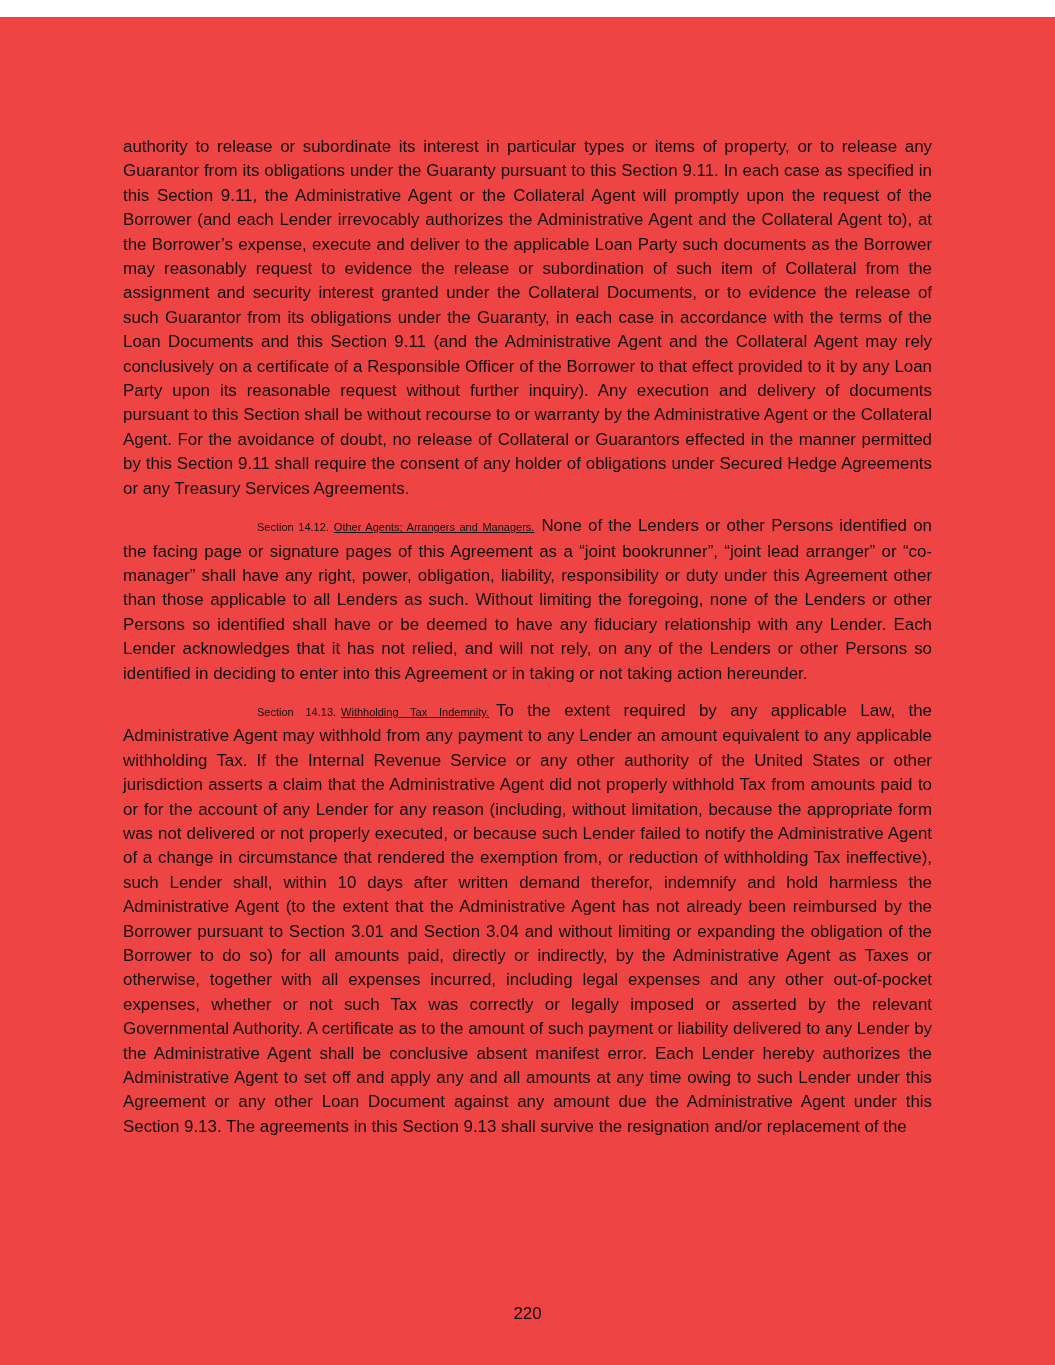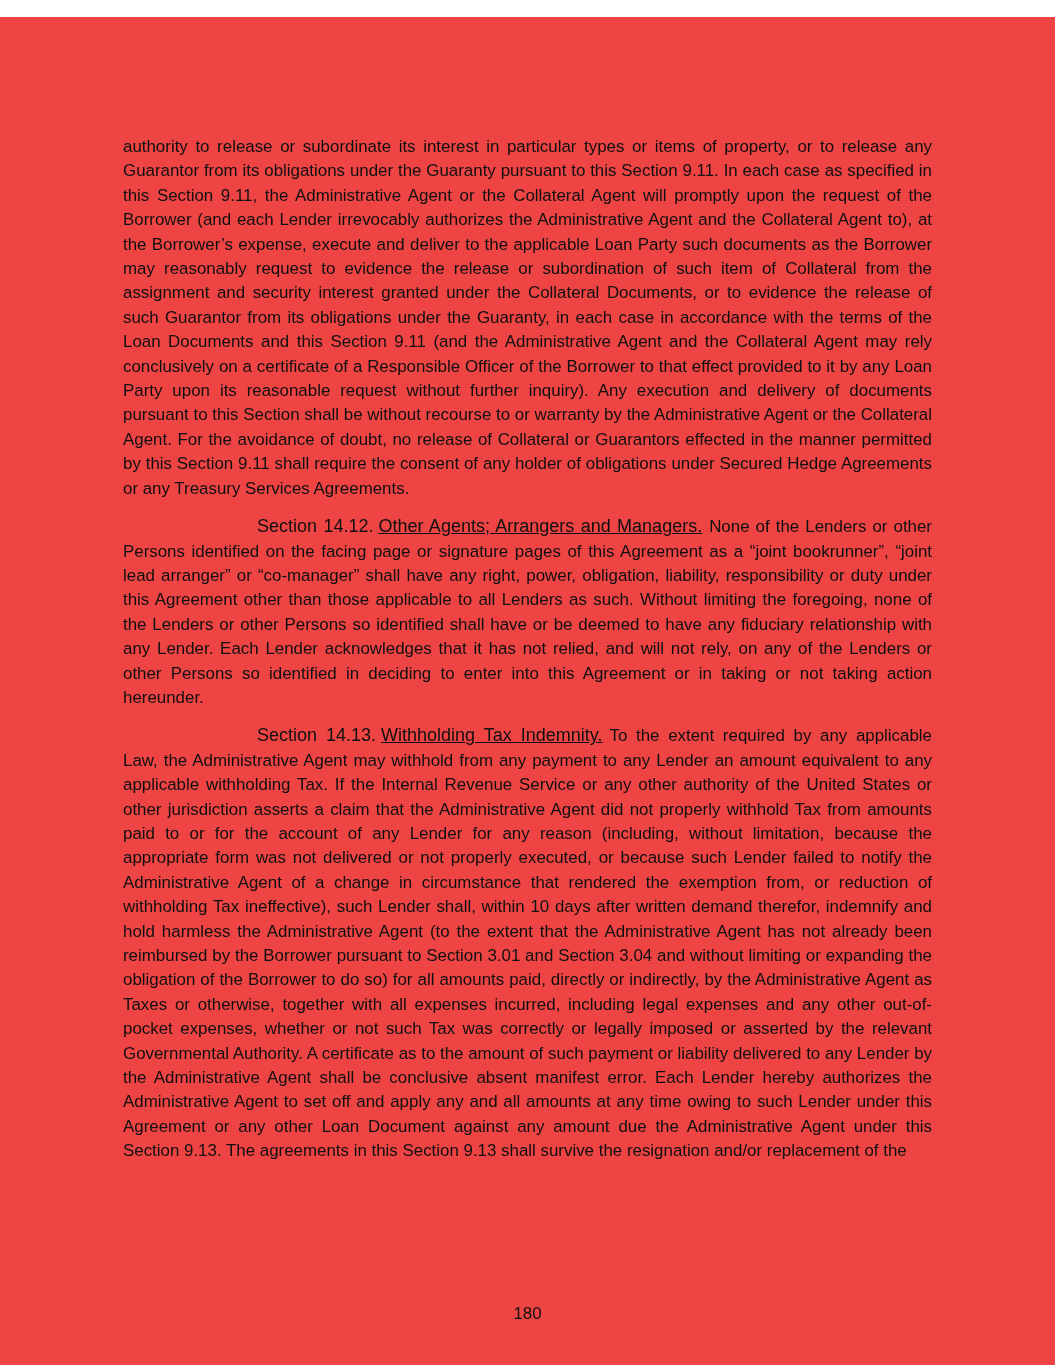--- a/index.html
+++ b/index.html
@@ -23,21 +23,21 @@
   }
   .para {
     margin: 0 0 13px 0;
     text-align: justify;
     text-justify: inter-word;
   }
   .para.indent {
     text-indent: 134px;
   }
   .section-heading {
-    font-size: 18px;
+    font-size: 11px;
   }
   .section-heading.number {
     margin-right: 5px;
   }
   .section-heading.title {
     margin-right: 7px;
     text-decoration: underline;
   }
   .page-number {
     position: absolute;
@@ -54,15 +54,15 @@
 <body>
 
 <div class="page">
 
   <p class="para"><span>authority to release or subordinate its interest in particular types or items of property, or to release any Guarantor from its obligations under the Guaranty pursuant to this Section 9.11.  In each case as specified in this Section 9.11, the Administrative Agent or the Collateral Agent will promptly upon the request of the Borrower (and each Lender irrevocably authorizes the Administrative Agent and the Collateral Agent to), at the Borrower’s expense, execute and deliver to the applicable Loan Party such documents as the Borrower may reasonably request to evidence the release or subordination of such item of Collateral from the assignment and security interest granted under the Collateral Documents, or to evidence the release of such Guarantor from its obligations under the Guaranty, in each case in accordance with the terms of the Loan Documents and this Section 9.11 (and the Administrative Agent and the Collateral Agent may rely conclusively on a certificate of a Responsible Officer of the Borrower to that effect provided to it by any Loan Party upon its reasonable request without further inquiry).  Any execution and delivery of documents pursuant to this Section shall be without recourse to or warranty by the Administrative Agent or the Collateral Agent.  For the avoidance of doubt, no release of Collateral or Guarantors effected in the manner permitted by this Section 9.11 shall require the consent of any holder of obligations under Secured Hedge Agreements or any Treasury Services Agreements.</span></p>
 
   <p class="para indent"><span class="section-heading number">Section 14.12.</span><span class="section-heading title">Other Agents; Arrangers and Managers.</span><span>None of the Lenders or other Persons identified on the facing page or signature pages of this Agreement as a “joint bookrunner”, “joint lead arranger” or “co-manager” shall have any right, power, obligation, liability, responsibility or duty under this Agreement other than those applicable to all Lenders as such.  Without limiting the foregoing, none of the Lenders or other Persons so identified shall have or be deemed to have any fiduciary relationship with any Lender.  Each Lender acknowledges that it has not relied, and will not rely, on any of the Lenders or other Persons so identified in deciding to enter into this Agreement or in taking or not taking action hereunder.</span></p>
 
   <p class="para indent"><span class="section-heading number">Section 14.13.</span><span class="section-heading title">Withholding Tax Indemnity.</span><span>To the extent required by any applicable Law, the Administrative Agent may withhold from any payment to any Lender an amount equivalent to any applicable withholding Tax.  If the Internal Revenue Service or any other authority of the United States or other jurisdiction asserts a claim that the Administrative Agent did not properly withhold Tax from amounts paid to or for the account of any Lender for any reason (including, without limitation, because the appropriate form was not delivered or not properly executed, or because such Lender failed to notify the Administrative Agent of a change in circumstance that rendered the exemption from, or reduction of withholding Tax ineffective), such Lender shall, within 10 days after written demand therefor, indemnify and hold harmless the Administrative Agent (to the extent that the Administrative Agent has not already been reimbursed by the Borrower pursuant to Section 3.01 and Section 3.04 and without limiting or expanding the obligation of the Borrower to do so) for all amounts paid, directly or indirectly, by the Administrative Agent as Taxes or otherwise, together with all expenses incurred, including legal expenses and any other out-of-pocket expenses, whether or not such Tax was correctly or legally imposed or asserted by the relevant Governmental Authority.  A certificate as to the amount of such payment or liability delivered to any Lender by the Administrative Agent shall be conclusive absent manifest error.  Each Lender hereby authorizes the Administrative Agent to set off and apply any and all amounts at any time owing to such Lender under this Agreement or any other Loan Document against any amount due the Administrative Agent under this Section 9.13.  The agreements in this Section 9.13 shall survive the resignation and/or replacement of the</span></p>
 
-  <div class="page-number">180</div>
+  <div class="page-number">220</div>
 
 </div>
 
 </body></html>

